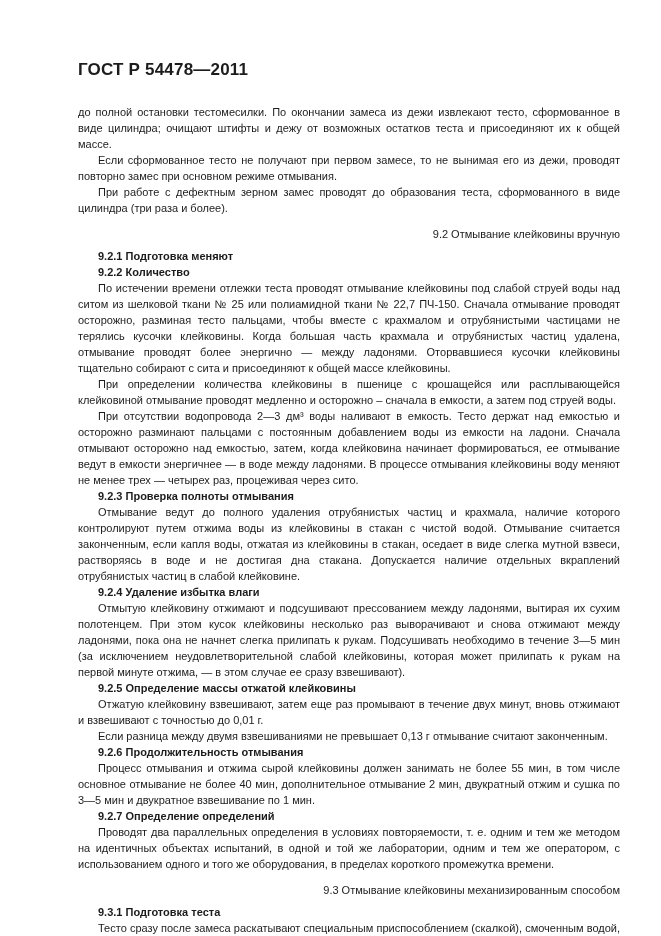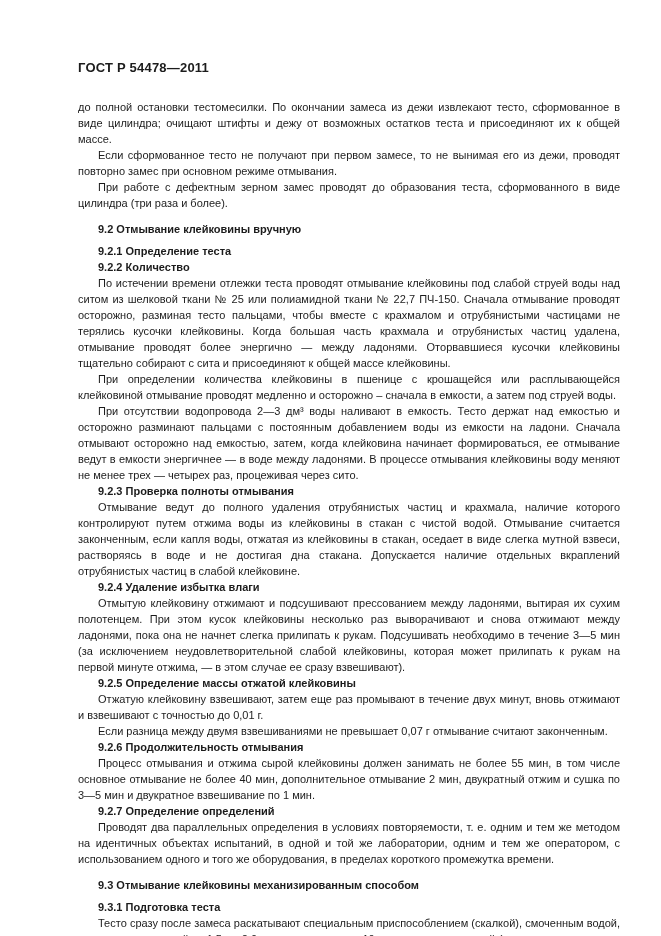--- a/index.html
+++ b/index.html
@@ -16,43 +16,43 @@
   .page {
     position: relative;
     box-sizing: border-box;
     width: 661px;
     height: 936px;
     padding: 60px 41px 0 78px;
     background: #ffffff;
     overflow: hidden;
   }
   .doc-header {
-    font-size: 13px;
+    font-size: 17px;
     font-weight: 700;
     letter-spacing: 0.2px;
   }
   .doc-body {
     margin-top: 24px;
     font-size: 11px;
     line-height: 16px;
     text-align: justify;
   }
   .doc-body p {
     margin: 0;
     padding: 0;
   }
   p.para {
     text-indent: 20px;
   }
   p.para-cont {
     text-indent: 0;
   }
   p.h2 {
-    font-weight: 700;
-    text-align: left;
+    font-weight: 400;
+    text-align: right;
     text-indent: 20px;
     margin: 10px 0 6px 0;
   }
   p.h3 {
     font-weight: 700;
     text-align: left;
     text-indent: 20px;
   }
   .page-number {
     margin-top: 6px;
@@ -65,32 +65,32 @@
 <body>
 
 <div class="page">
   <div class="doc-header">ГОСТ Р 54478—2011</div>
 
   <div class="doc-body" id="doc-content">
       <p class="para-cont">до полной остановки тестомесилки. По окончании замеса из дежи извлекают тесто, сформованное в виде цилиндра; очищают штифты и дежу от возможных остатков теста и присоединяют их к общей массе.</p>
       <p class="para">Если сформованное тесто не получают при первом замесе, то не вынимая его из дежи, проводят повторно замес при основном режиме отмывания.</p>
       <p class="para">При работе с дефектным зерном замес проводят до образования теста, сформованного в виде цилиндра (три раза и более).</p>
       <p class="h2">9.2 Отмывание клейковины вручную</p>
-      <p class="h3">9.2.1 Определение теста</p>
+      <p class="h3">9.2.1 Подготовка меняют</p>
       <p class="h3">9.2.2 Количество</p>
       <p class="para">По истечении времени отлежки теста проводят отмывание клейковины под слабой струей воды над ситом из шелковой ткани № 25 или полиамидной ткани № 22,7 ПЧ-150. Сначала отмывание проводят осторожно, разминая тесто пальцами, чтобы вместе с крахмалом и отрубянистыми частицами не терялись кусочки клейковины. Когда большая часть крахмала и отрубянистых частиц удалена, отмывание проводят более энергично — между ладонями. Оторвавшиеся кусочки клейковины тщательно собирают с сита и присоединяют к общей массе клейковины.</p>
       <p class="para">При определении количества клейковины в пшенице с крошащейся или расплывающейся клейковиной отмывание проводят медленно и осторожно – сначала в емкости, а затем под струей воды.</p>
       <p class="para">При отсутствии водопровода 2—3 дм³ воды наливают в емкость. Тесто держат над емкостью и осторожно разминают пальцами с постоянным добавлением воды из емкости на ладони. Сначала отмывают осторожно над емкостью, затем, когда клейковина начинает формироваться, ее отмывание ведут в емкости энергичнее — в воде между ладонями. В процессе отмывания клейковины воду меняют не менее трех — четырех раз, процеживая через сито.</p>
       <p class="h3">9.2.3 Проверка полноты отмывания</p>
       <p class="para">Отмывание ведут до полного удаления отрубянистых частиц и крахмала, наличие которого контролируют путем отжима воды из клейковины в стакан с чистой водой. Отмывание считается законченным, если капля воды, отжатая из клейковины в стакан, оседает в виде слегка мутной взвеси, растворяясь в воде и не достигая дна стакана. Допускается наличие отдельных вкраплений отрубянистых частиц в слабой клейковине.</p>
       <p class="h3">9.2.4 Удаление избытка влаги</p>
       <p class="para">Отмытую клейковину отжимают и подсушивают прессованием между ладонями, вытирая их сухим полотенцем. При этом кусок клейковины несколько раз выворачивают и снова отжимают между ладонями, пока она не начнет слегка прилипать к рукам. Подсушивать необходимо в течение 3—5 мин (за исключением неудовлетворительной слабой клейковины, которая может прилипать к рукам на первой минуте отжима, — в этом случае ее сразу взвешивают).</p>
       <p class="h3">9.2.5 Определение массы отжатой клейковины</p>
       <p class="para">Отжатую клейковину взвешивают, затем еще раз промывают в течение двух минут, вновь отжимают и взвешивают с точностью до 0,01 г.</p>
-      <p class="para">Если разница между двумя взвешиваниями не превышает 0,07 г отмывание считают законченным.</p>
+      <p class="para">Если разница между двумя взвешиваниями не превышает 0,13 г отмывание считают законченным.</p>
       <p class="h3">9.2.6 Продолжительность отмывания</p>
       <p class="para">Процесс отмывания и отжима сырой клейковины должен занимать не более 55 мин, в том числе основное отмывание не более 40 мин, дополнительное отмывание 2 мин, двукратный отжим и сушка по 3—5 мин и двукратное взвешивание по 1 мин.</p>
       <p class="h3">9.2.7 Определение определений</p>
       <p class="para">Проводят два параллельных определения в условиях повторяемости, т. е. одним и тем же методом на идентичных объектах испытаний, в одной и той же лаборатории, одним и тем же оператором, с использованием одного и того же оборудования, в пределах короткого промежутка времени.</p>
       <p class="h2">9.3 Отмывание клейковины механизированным способом</p>
       <p class="h3">9.3.1 Подготовка теста</p>
       <p class="para">Тесто сразу после замеса раскатывают специальным приспособлением (скалкой), смоченным водой, в пластину толщиной от 1,5 до 2,0 мм и помещают на 10 мин в емкость с водой (количество воды — не менее 1 дм³).</p>
     </div>
 
   <div class="page-number">6</div>

